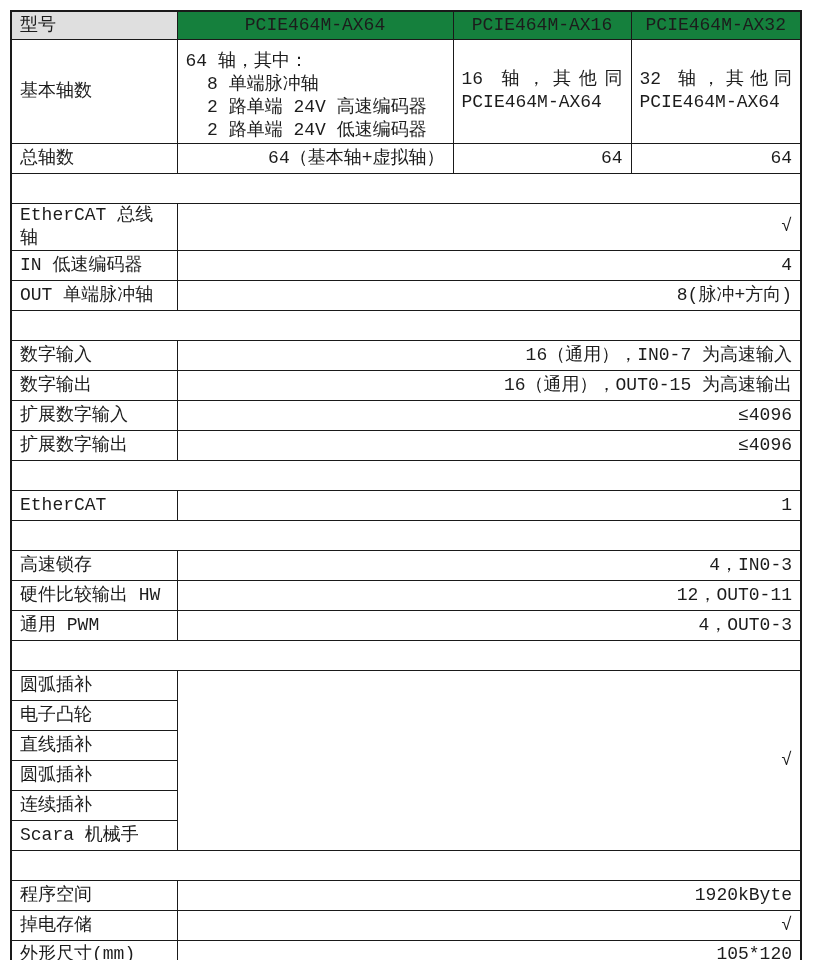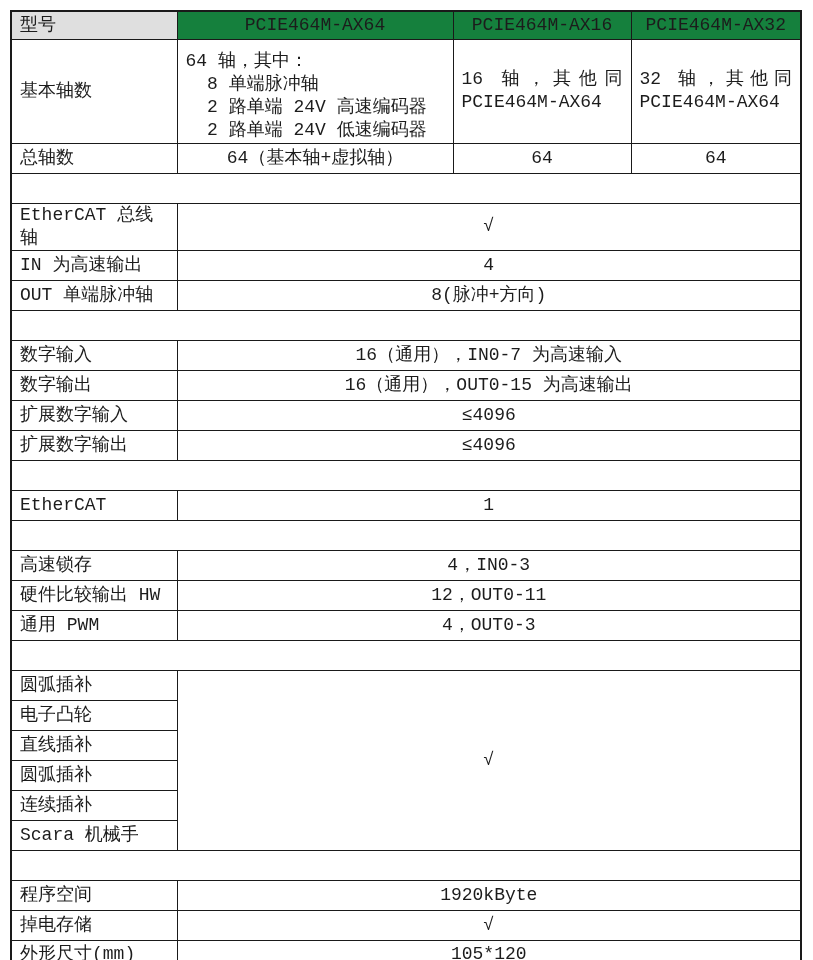--- a/index.html
+++ b/index.html
@@ -47,21 +47,21 @@
     white-space: pre-wrap;
     vertical-align: middle;
     padding-top: 10px;
     padding-bottom: 1px;
   }
   td.justify-cell {
     text-align: justify;
     vertical-align: middle;
     margin-top: 30px;
   }
-  td.value-cell { text-align: center; }
+  td.value-cell { text-align: right; }
   td.motion-check { vertical-align: middle; }
 </style>
 </head>
 <body>
 
 <div class="doc-wrap">
   <table class="spec-table">
     <colgroup>
       <col class="c0">
         <col class="c1">
@@ -96,21 +96,21 @@
 
       <tr class="r spacer-row">
         <td colspan="4"></td>
       </tr>
 
       <tr class="r">
         <td>EtherCAT 总线轴</td>
         <td colspan="3" class="value-cell">√</td>
       </tr>
       <tr class="r">
-        <td>IN 为高速输出</td>
+        <td>IN 低速编码器</td>
         <td colspan="3" class="value-cell">4</td>
       </tr>
       <tr class="r">
         <td>OUT 单端脉冲轴</td>
         <td colspan="3" class="value-cell">8(脉冲+方向)</td>
       </tr>
 
       <tr class="r spacer-row">
         <td colspan="4"></td>
       </tr>

